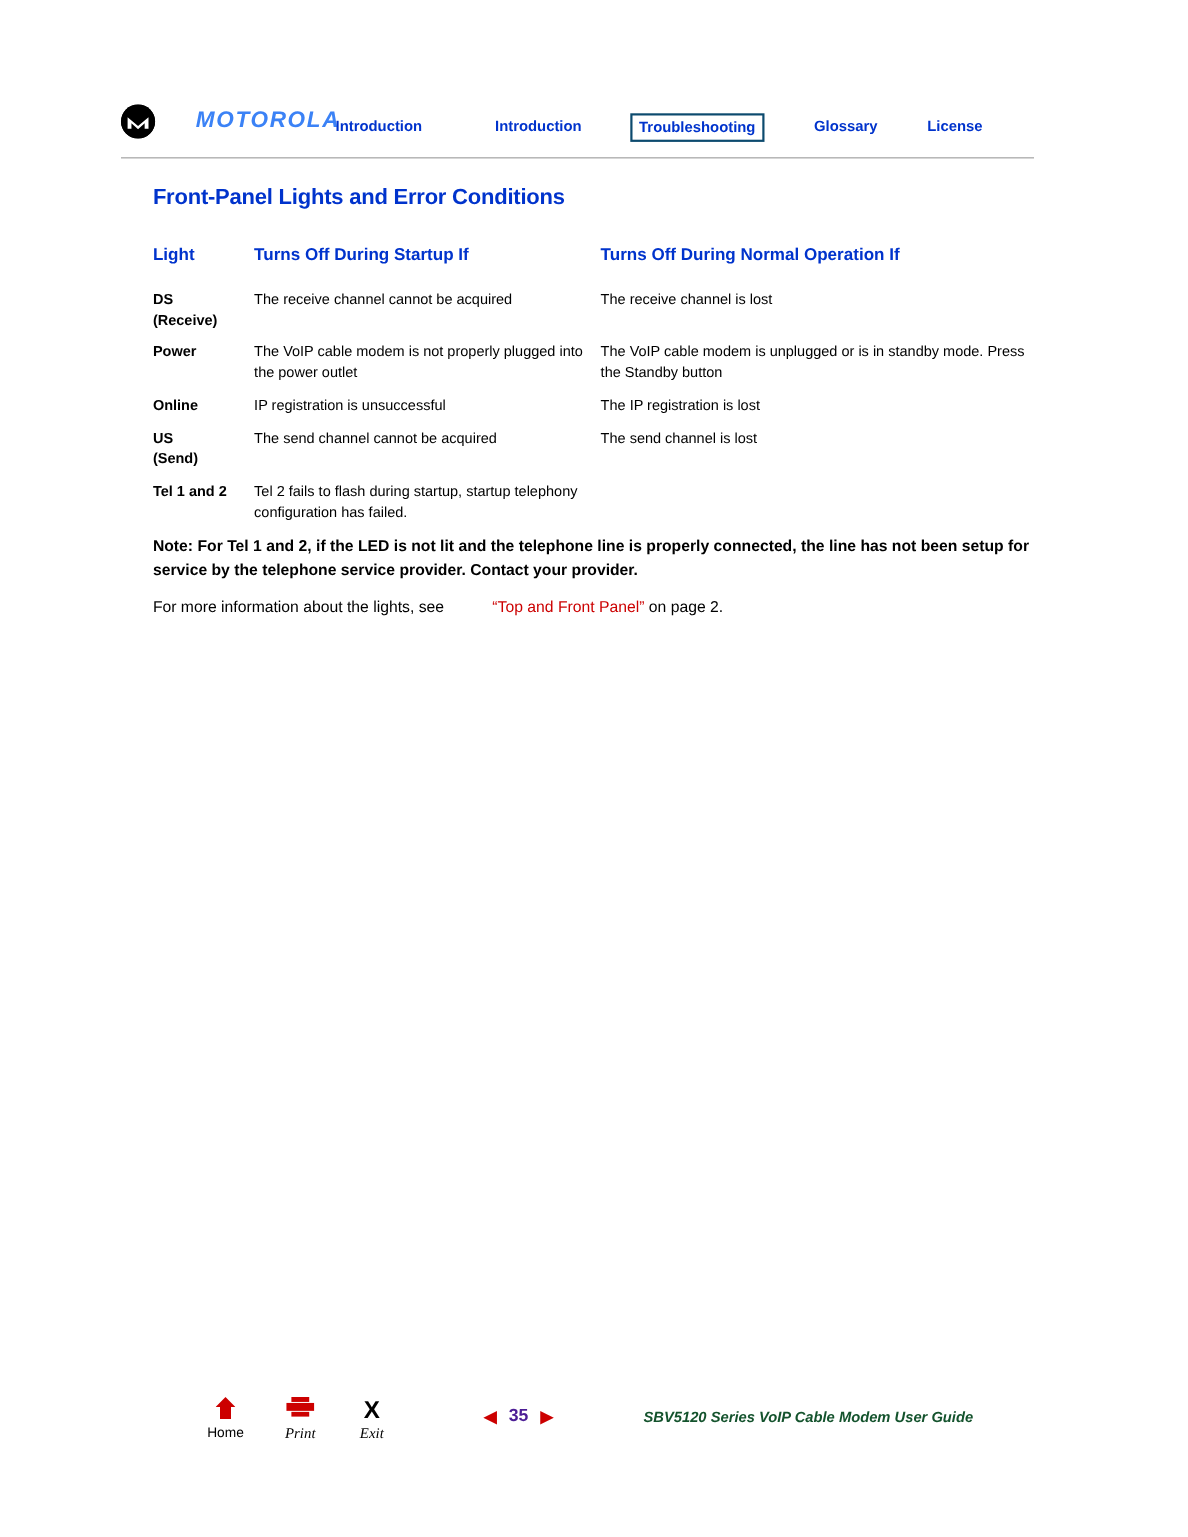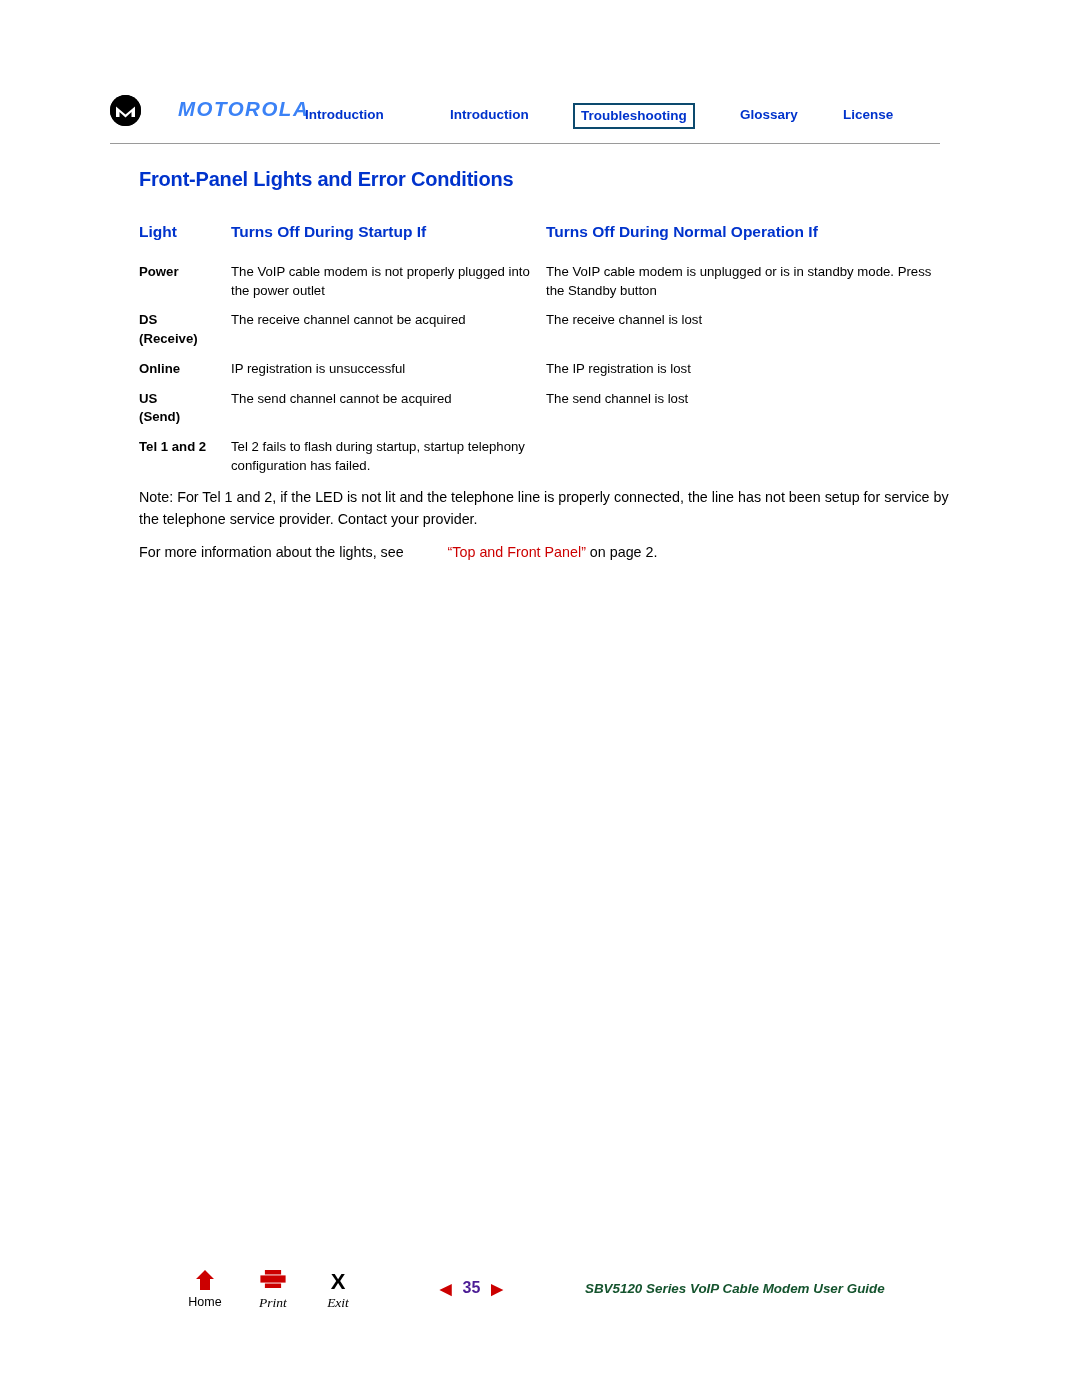--- a/index.html
+++ b/index.html
@@ -143,20 +143,21 @@
 
   
   .note {
     position: absolute;
     left: 139px;
     top: 487px;
     width: 810px;
     font-size: 14.3px;
     line-height: 1.52;
     color: #000000;
+    font-weight: bold;
   }
   .note2 {
     position: absolute;
     left: 139px;
     top: 542px;
     width: 810px;
     font-size: 14.3px;
     line-height: 1.52;
     color: #000000;
   }
@@ -263,34 +264,34 @@
     <div class="thead">
       <div class="trow">
         <div class="col1">Light</div>
         <div class="col2">Turns Off During Startup If</div>
         <div class="col3">Turns Off During Normal Operation If</div>
       </div>
     </div>
 
     <div class="tbody-row">
       <div class="trow">
-        <div class="col1 cell-label">Power</div>
-        <div class="col2 cell-text">The VoIP cable modem is not properly plugged into the power outlet</div>
-        <div class="col3 cell-text">The VoIP cable modem is unplugged or is in standby mode. Press the Standby button</div>
-      </div>
-    </div>
-
-    <div class="tbody-row">
-      <div class="trow">
         <div class="col1 cell-label">
           <span>DS</span>
           <span class="sub">(Receive)</span>
         </div>
         <div class="col2 cell-text">The receive channel cannot be acquired</div>
         <div class="col3 cell-text">The receive channel is lost</div>
+      </div>
+    </div>
+
+    <div class="tbody-row">
+      <div class="trow">
+        <div class="col1 cell-label">Power</div>
+        <div class="col2 cell-text">The VoIP cable modem is not properly plugged into the power outlet</div>
+        <div class="col3 cell-text">The VoIP cable modem is unplugged or is in standby mode. Press the Standby button</div>
       </div>
     </div>
 
     <div class="tbody-row">
       <div class="trow">
         <div class="col1 cell-label">Online</div>
         <div class="col2 cell-text">IP registration is unsuccessful</div>
         <div class="col3 cell-text">The IP registration is lost</div>
       </div>
     </div>

